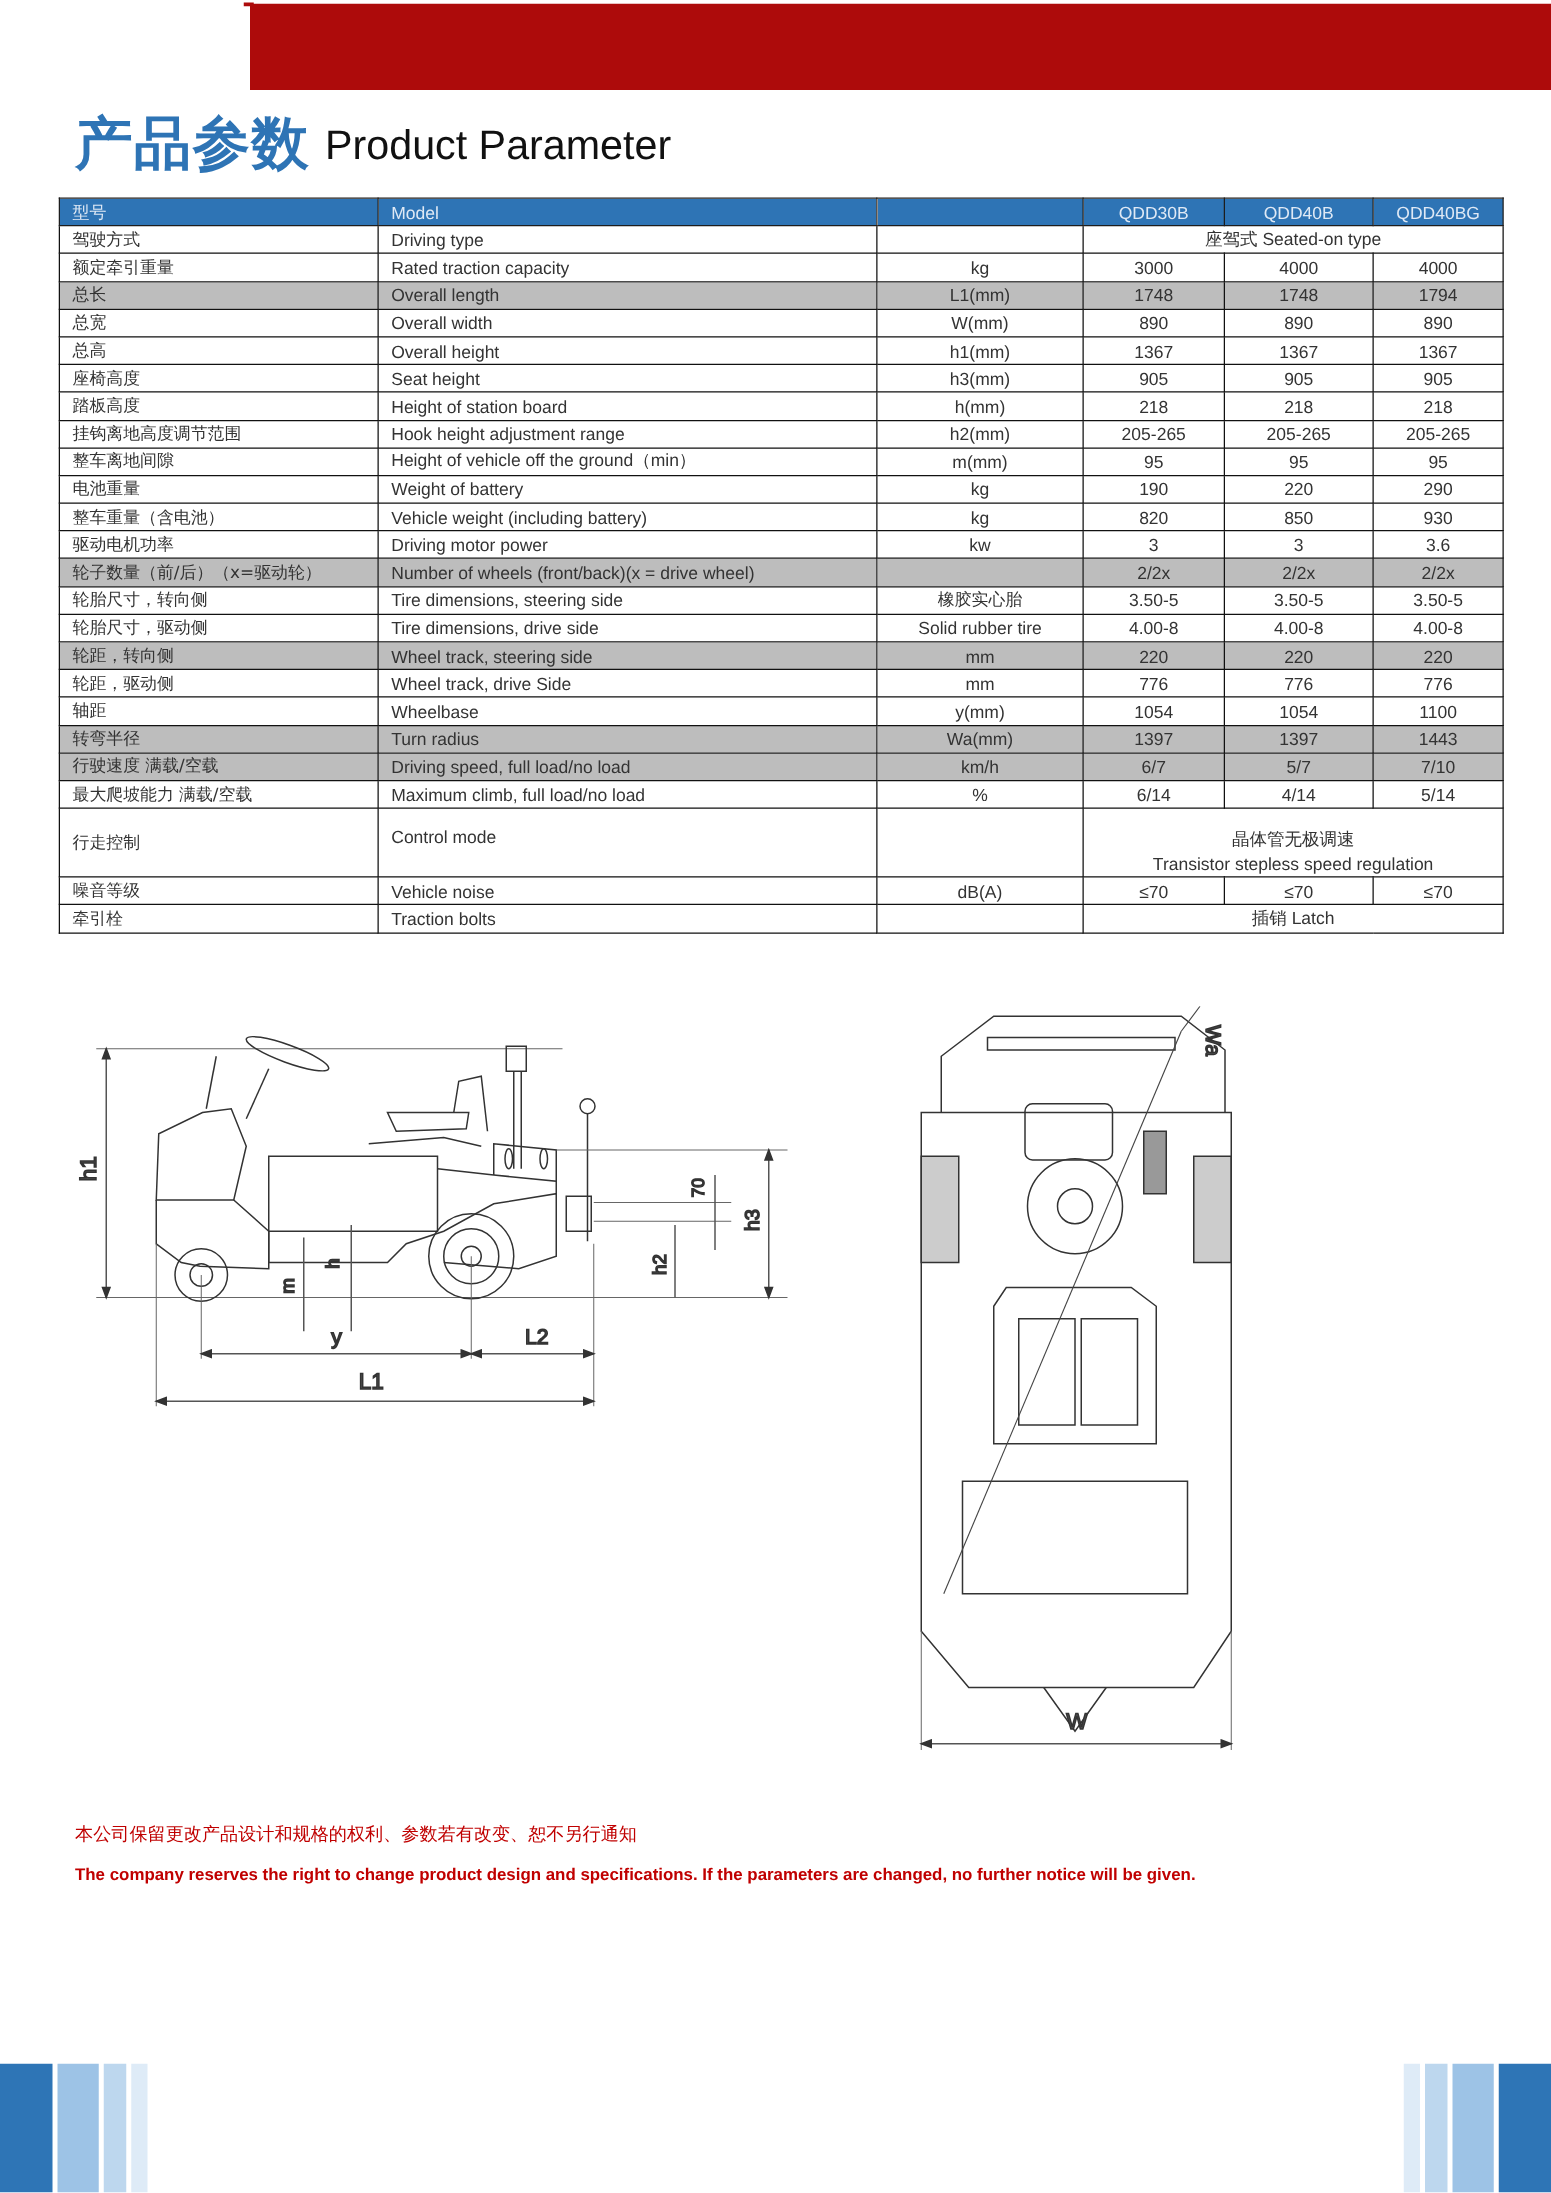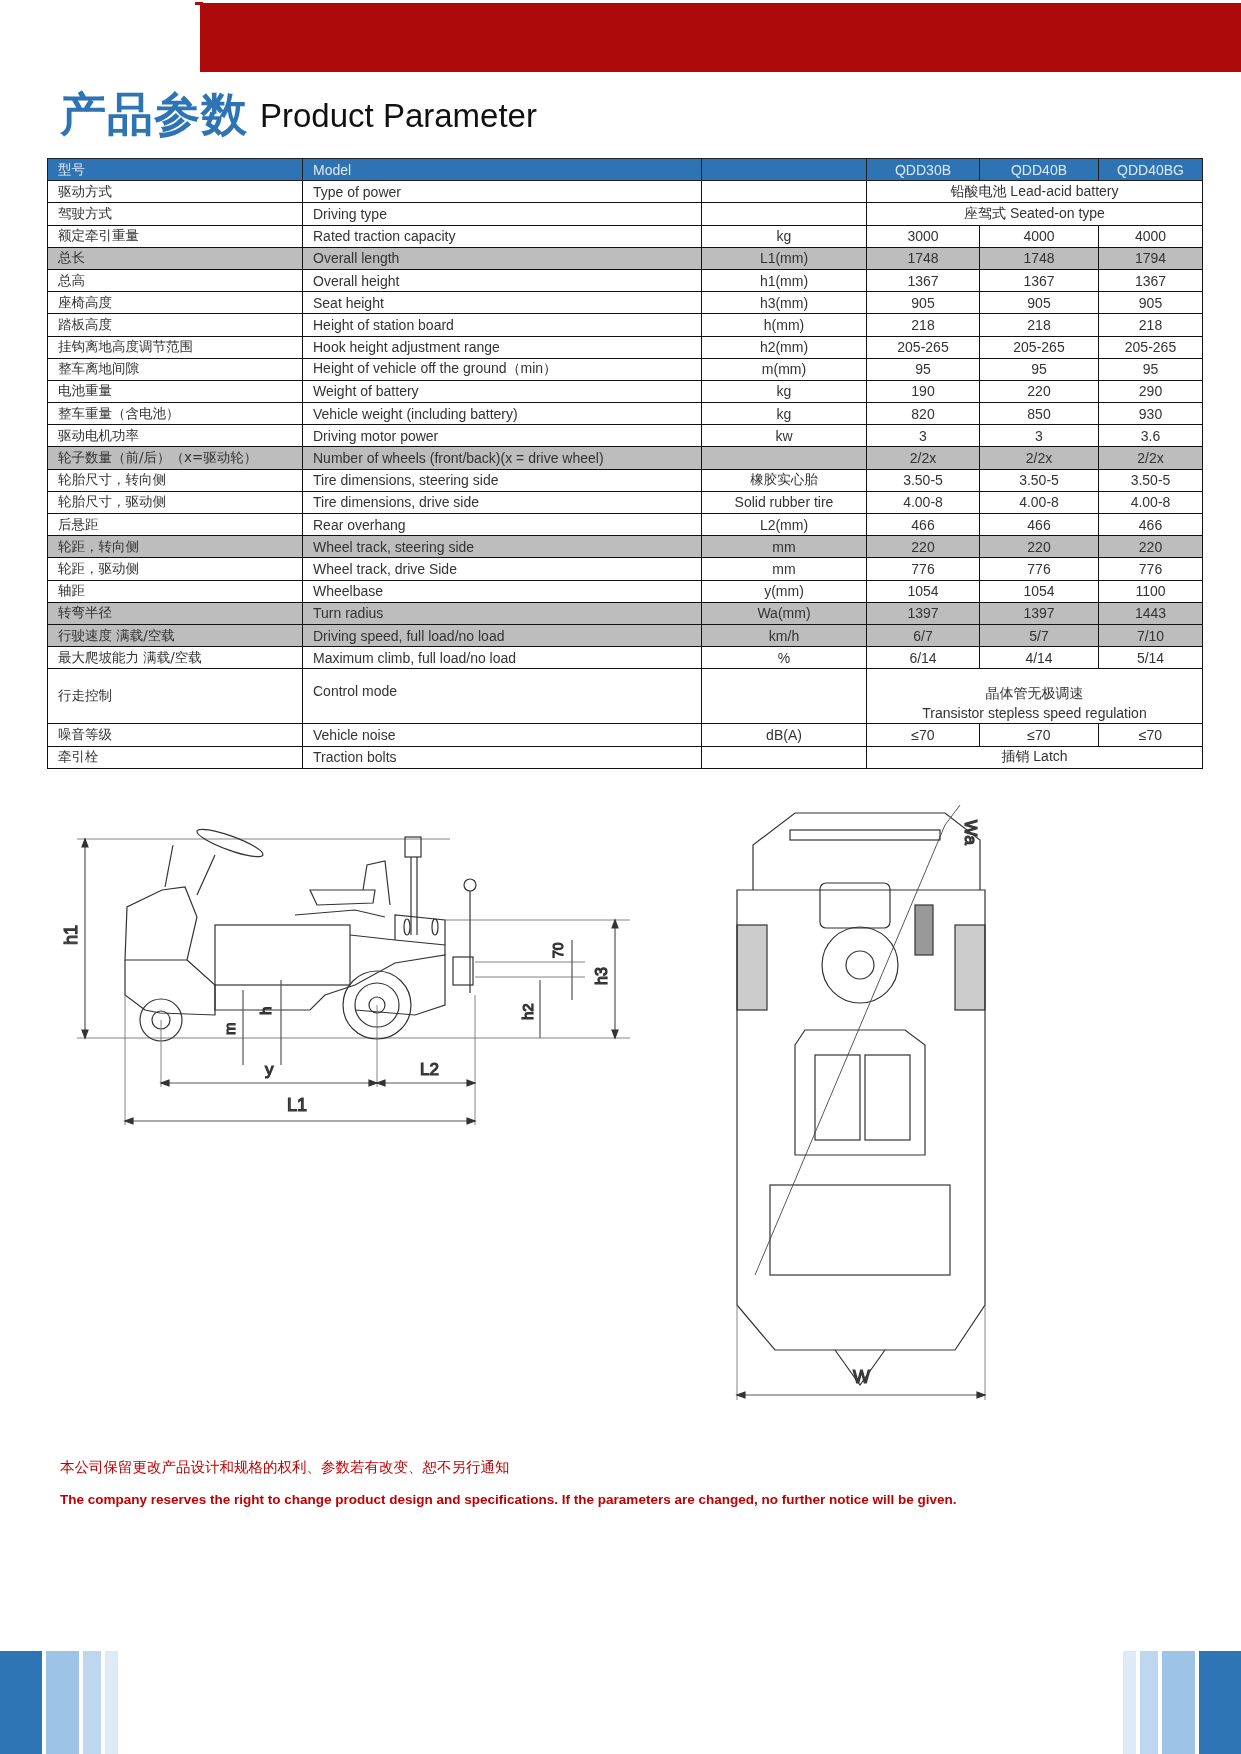--- a/index.html
+++ b/index.html
@@ -63,26 +63,20 @@
   </colgroup>
   <tbody id="spec-body">
     <tr class="hdr">
       <td class="cn">型号</td>
       <td>Model</td>
       <td></td>
       <td class="c">QDD30B</td>
       <td class="c">QDD40B</td>
       <td class="c">QDD40BG</td>
     </tr>
-  <tr>
-        <td class="cn">驱动方式</td>
-        <td>Type of power</td>
-        <td class="c"></td>
-        <td class="c" colspan="3">铅酸电池  Lead-acid battery</td>
-      </tr>
       <tr>
         <td class="cn">驾驶方式</td>
         <td>Driving type</td>
         <td class="c"></td>
         <td class="c" colspan="3">座驾式  Seated-on type</td>
       </tr>
       <tr>
         <td class="cn">额定牵引重量</td>
         <td>Rated traction capacity</td>
         <td class="c">kg</td>
@@ -92,20 +86,28 @@
       </tr>
       <tr class="gray">
         <td class="cn">总长</td>
         <td>Overall length</td>
         <td class="c">L1(mm)</td>
         <td class="c">1748</td>
         <td class="c">1748</td>
         <td class="c">1794</td>
       </tr>
       <tr>
+        <td class="cn">总宽</td>
+        <td>Overall width</td>
+        <td class="c">W(mm)</td>
+        <td class="c">890</td>
+        <td class="c">890</td>
+        <td class="c">890</td>
+      </tr>
+      <tr>
         <td class="cn">总高</td>
         <td>Overall height</td>
         <td class="c">h1(mm)</td>
         <td class="c">1367</td>
         <td class="c">1367</td>
         <td class="c">1367</td>
       </tr>
       <tr>
         <td class="cn">座椅高度</td>
         <td>Seat height</td>
@@ -178,28 +180,20 @@
         <td class="c">3.50-5</td>
         <td class="c">3.50-5</td>
       </tr>
       <tr>
         <td class="cn">轮胎尺寸，驱动侧</td>
         <td>Tire dimensions, drive side</td>
         <td class="c">Solid rubber tire</td>
         <td class="c">4.00-8</td>
         <td class="c">4.00-8</td>
         <td class="c">4.00-8</td>
-      </tr>
-      <tr>
-        <td class="cn">后悬距</td>
-        <td>Rear overhang</td>
-        <td class="c">L2(mm)</td>
-        <td class="c">466</td>
-        <td class="c">466</td>
-        <td class="c">466</td>
       </tr>
       <tr class="gray">
         <td class="cn">轮距，转向侧</td>
         <td>Wheel track, steering side</td>
         <td class="c">mm</td>
         <td class="c">220</td>
         <td class="c">220</td>
         <td class="c">220</td>
       </tr>
       <tr>

